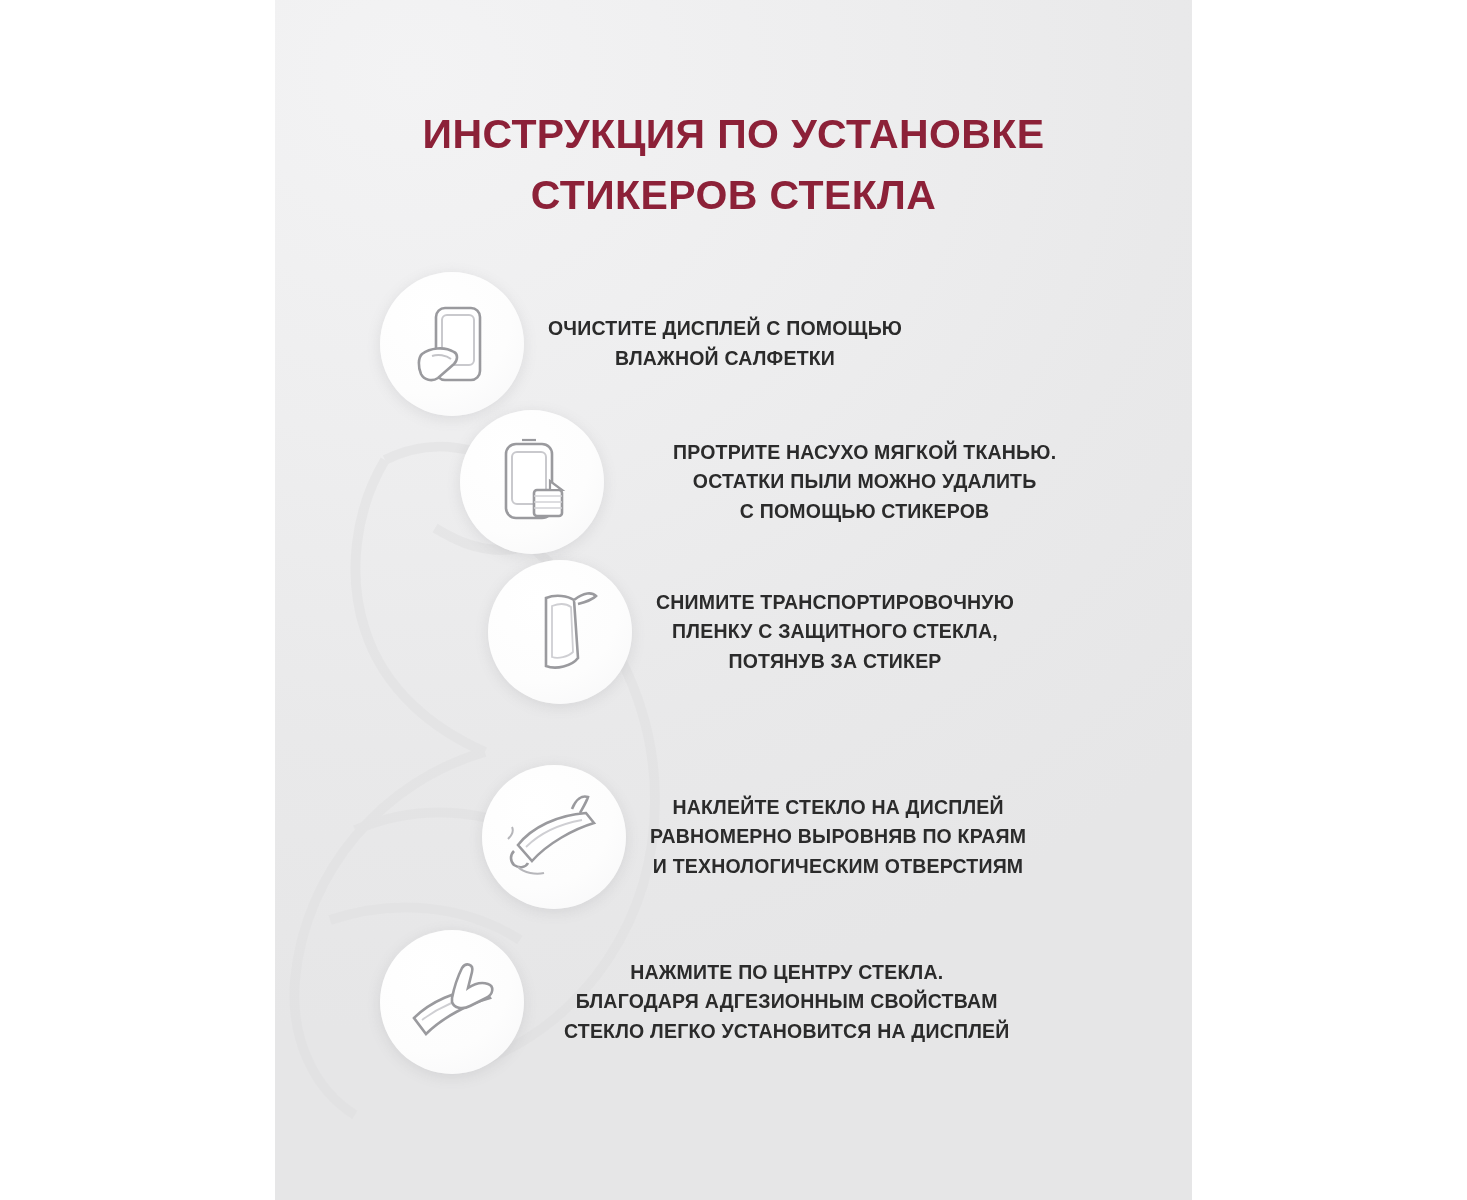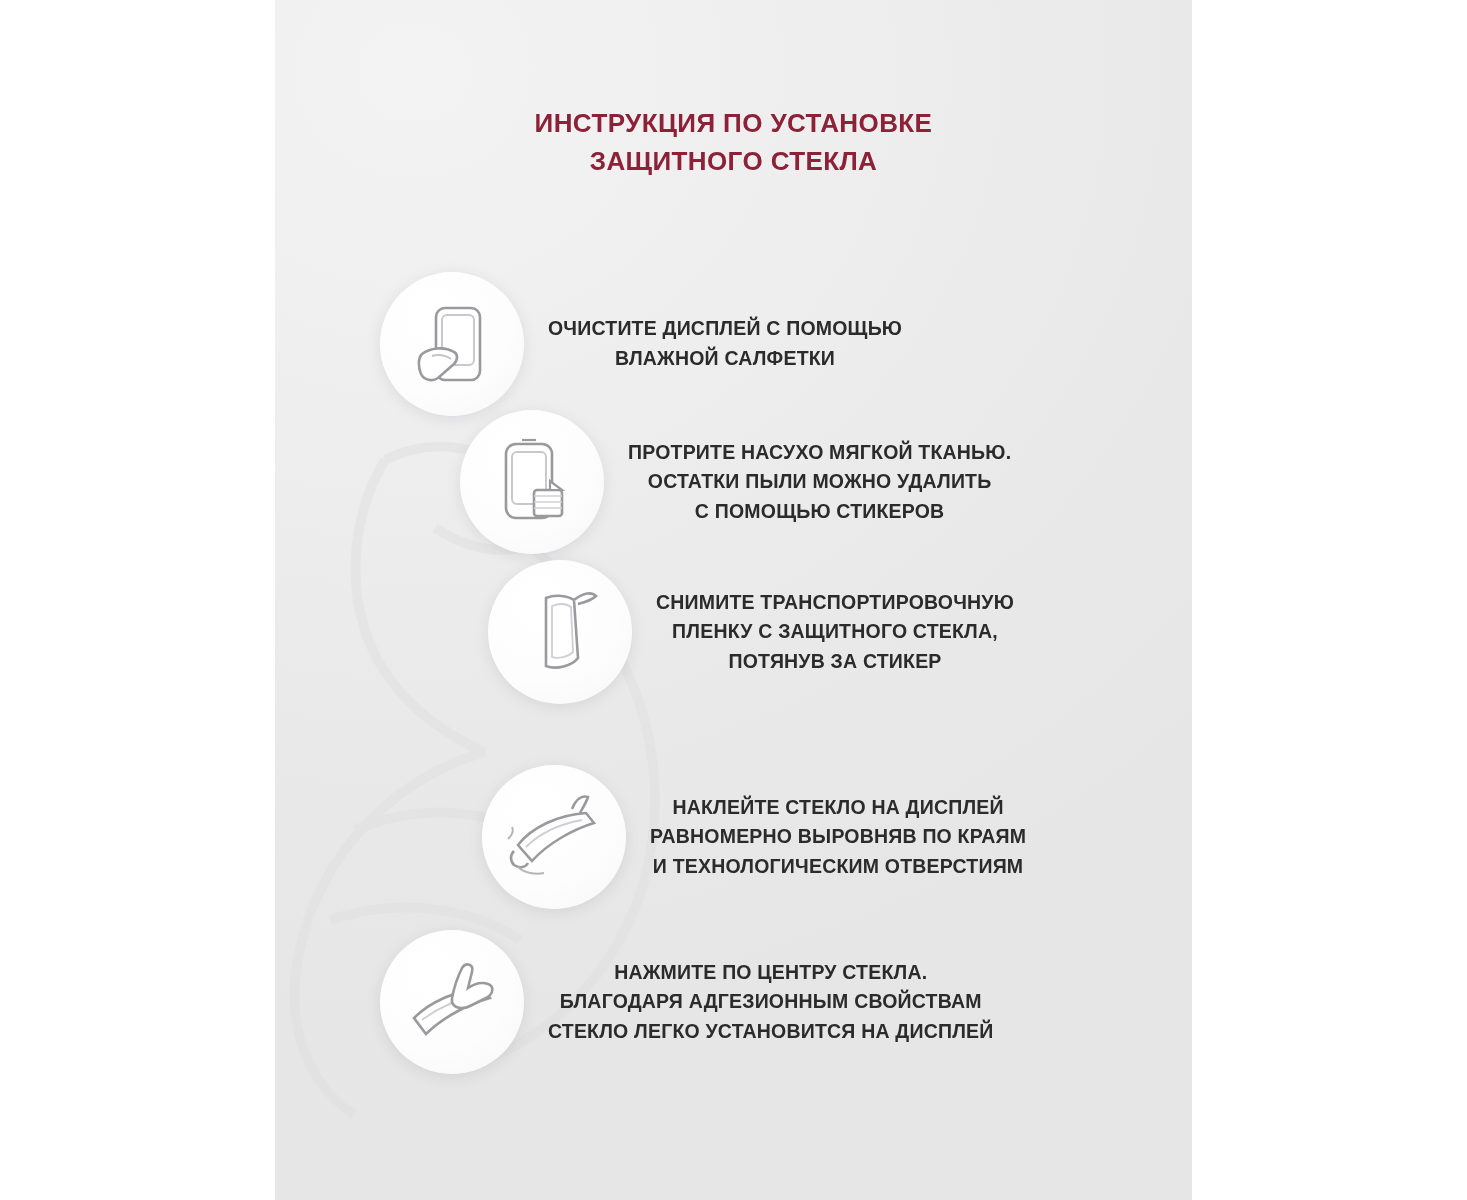--- a/index.html
+++ b/index.html
@@ -36,21 +36,21 @@
   .wm svg { display: block; }
 
   .title {
     position: absolute;
     left: 0;
     right: 0;
     top: 104px;
     text-align: center;
     color: #8c2138;
     font-weight: bold;
-    font-size: 26px;
+    font-size: 41px;
     line-height: 1.48;
     letter-spacing: 0.4px;
   }
 
   .steps {
     position: absolute;
     left: 0;
     top: 0;
     width: 917px;
     height: 856px;
@@ -79,24 +79,24 @@
     font-size: 19.5px;
     font-weight: bold;
     line-height: 1.52;
     letter-spacing: 0.2px;
     white-space: pre-line;
   }
   .cap-center { text-align: center; }
 
   
   .s1 { left: 105px; top: 272px; }
-  .s2 { left: 185px; top: 410px; }
+  .s2 { left: 185px; top: 410px; gap: 45px; }
   .s3 { left: 213px; top: 560px; }
   .s4 { left: 207px; top: 765px; justify-content: center; }
-  .s5 { left: 105px; top: 930px; }
+  .s5 { left: 105px; top: 930px; gap: 16px; }
 </style>
 </head>
 <body>
 
 <div class="page">
   <div class="panel">
 
     <div class="wm" style="left:-40px; top:400px;">
       <svg width="560" height="720" viewBox="0 0 560 720" fill="none">
         <g stroke="#e0e0e1" stroke-width="10" fill="none">
@@ -106,21 +106,21 @@
           <path d="M250 352 C 150 380 70 470 60 580 C 55 640 80 690 120 715"></path>
           <path d="M300 150 C 370 210 420 300 420 400 C 420 520 350 620 250 660"></path>
           <path d="M120 430 C 190 400 270 410 320 450"></path>
           <path d="M95 520 C 160 498 230 505 285 540"></path>
         </g>
       </svg>
     </div>
 
     <div class="title">
       <div>ИНСТРУКЦИЯ ПО УСТАНОВКЕ</div>
-      <div>ЗАЩИТНОГО СТЕКЛА</div>
+      <div>СТИКЕРОВ СТЕКЛА</div>
     </div>
 
     <div class="steps">
 
       <div class="step s1">
         <div class="bubble">
           <span>
             <svg width="96" height="96" viewBox="0 0 96 96" fill="none">
               <rect x="32" y="12" width="44" height="72" rx="9" stroke="#9a9a9e" stroke-width="2.6" fill="#fff"></rect>
               <rect x="38" y="19" width="32" height="50" rx="5" stroke="#c9c9cd" stroke-width="2" fill="none"></rect>

